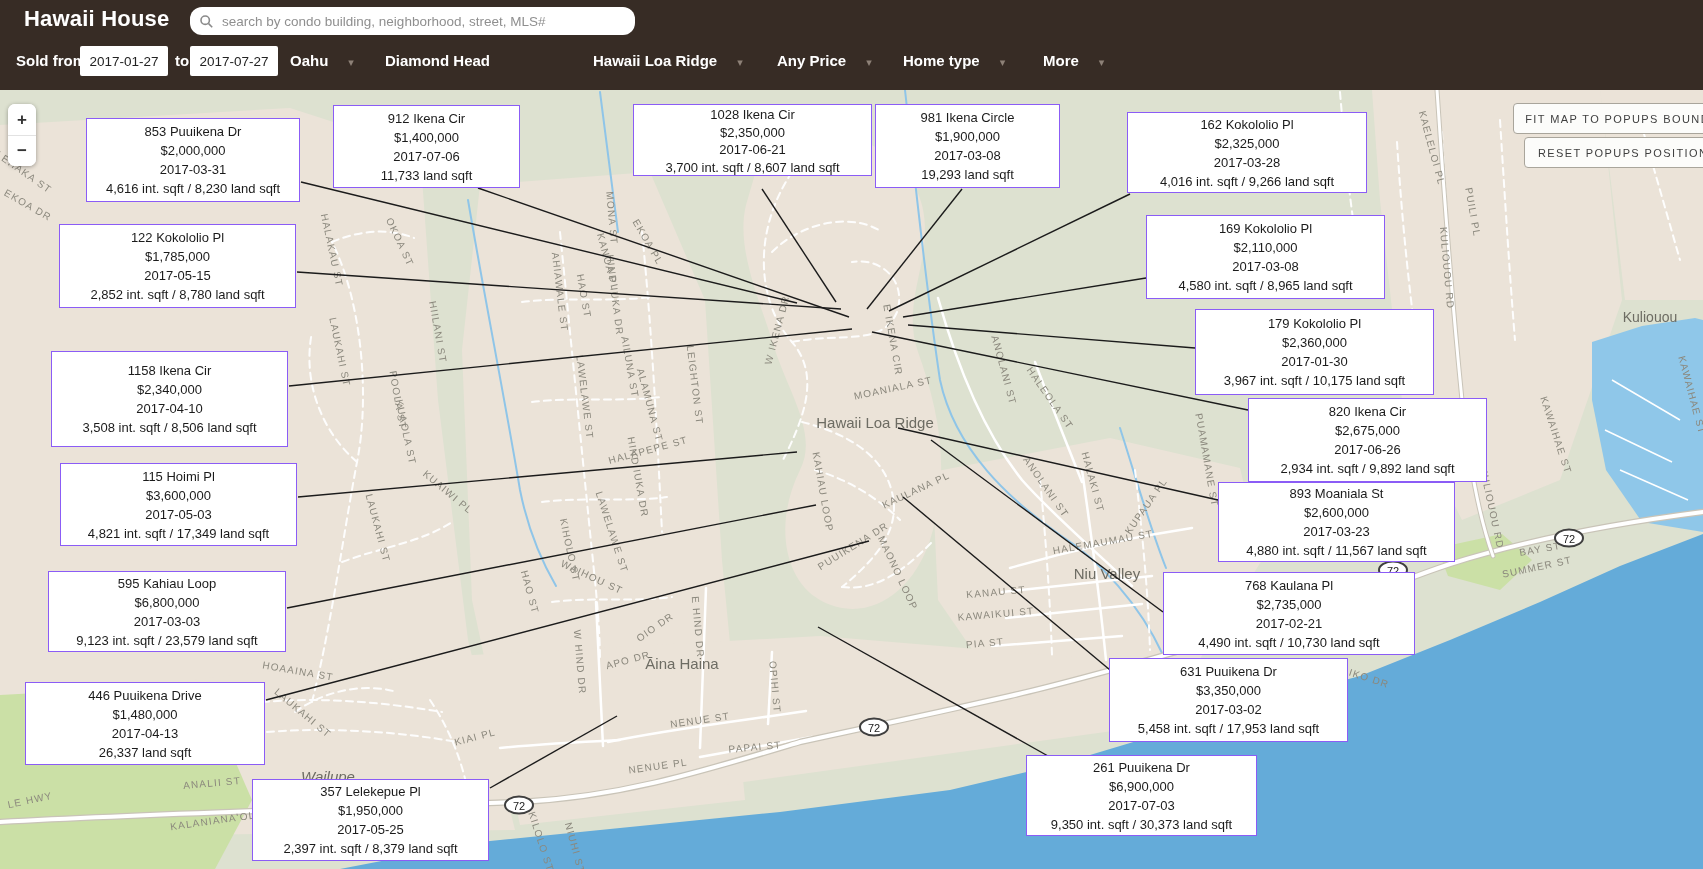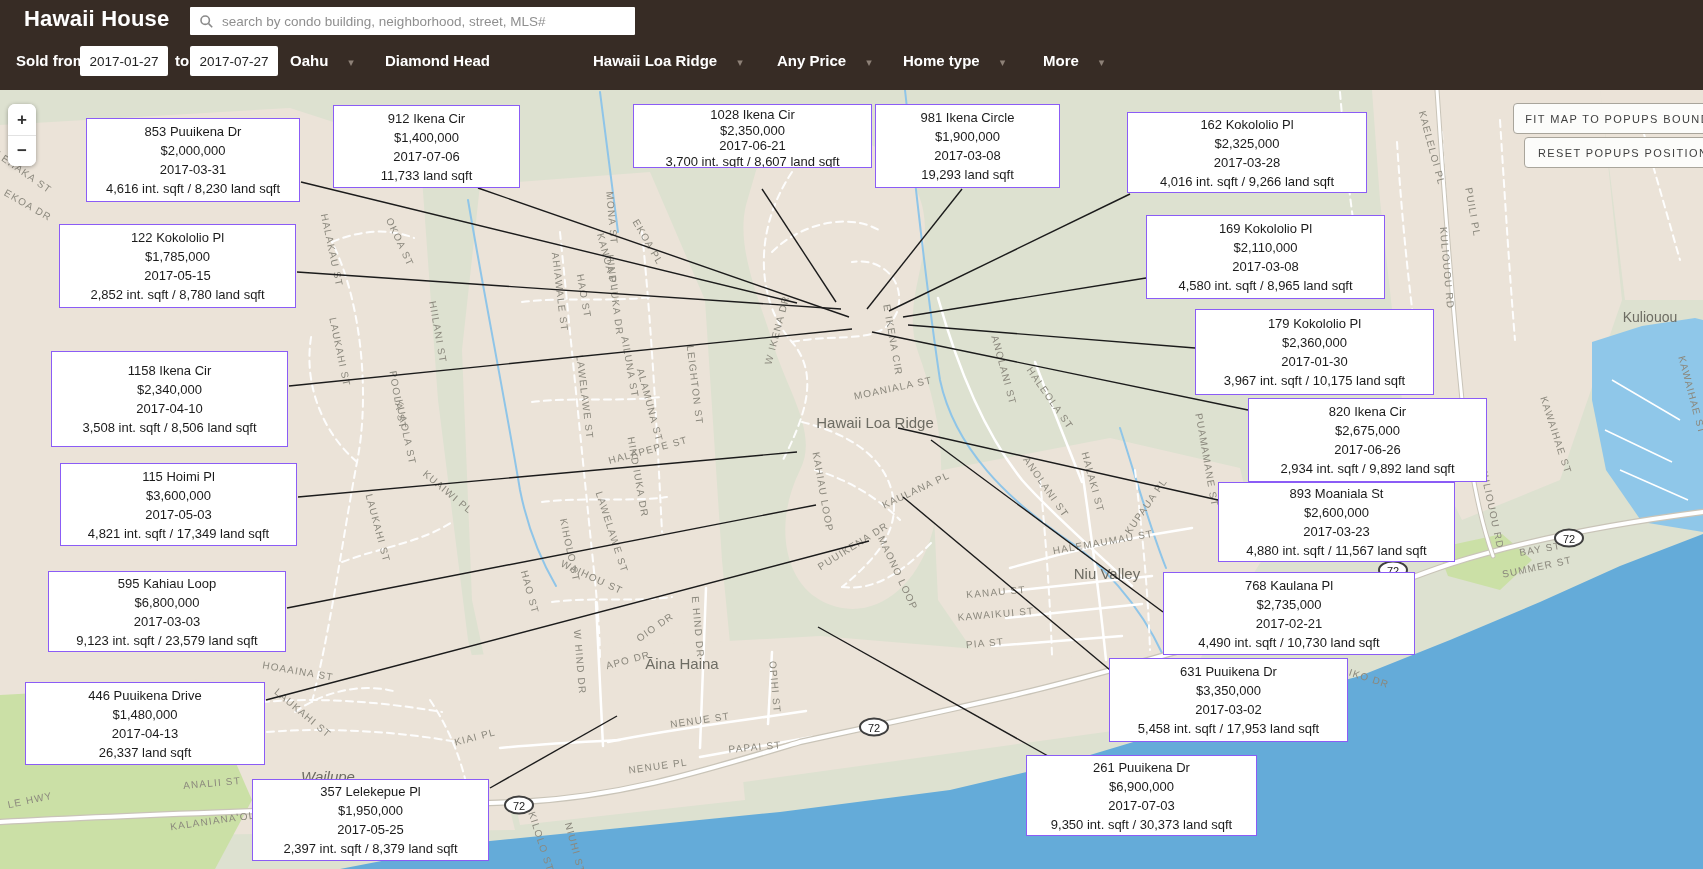--- a/index.html
+++ b/index.html
@@ -1,20 +1,20 @@
 <!DOCTYPE html>
 <html><head>
 <meta charset="utf-8">
 <style>
   html,body{margin:0;padding:0;background:#222}
   #app{position:relative;width:1703px;height:869px;overflow:hidden;font-family:"Liberation Sans",sans-serif;background:#dde1d0}
   
   .hdr{position:absolute;left:0;top:0;width:100%;height:90px;background:#372c25;z-index:50}
   .title{position:absolute;left:24px;top:6px;color:#fff;font-size:22px;font-weight:bold;letter-spacing:.2px}
-  .search{position:absolute;left:190px;top:7px;width:445px;height:28px;background:#fff;border-radius:1px;display:flex;align-items:center;padding:4px 10px;box-sizing:border-box}
+  .search{position:absolute;left:190px;top:7px;width:445px;height:28px;background:#fff;border-radius:12px;display:flex;align-items:center;padding:4px 10px;box-sizing:border-box}
   .search svg{flex:0 0 auto;margin-right:7px}
   .search input{border:none;outline:none;flex:1;font-size:13.5px;color:#333;font-family:"Liberation Sans",sans-serif;background:transparent}
   .search input::placeholder{color:#8f8f8f}
   .wlbl{position:absolute;top:52px;color:#fff;font-weight:bold;font-size:15px;white-space:nowrap}
   .din{position:absolute;top:46px;height:30px;background:#fff;border:none;text-align:center;font-size:13.5px;color:#222;font-family:"Liberation Sans",sans-serif;box-sizing:border-box;border-radius:2px}
   .filt{position:absolute;top:52px;color:#fff;font-weight:bold;font-size:15px;white-space:nowrap;cursor:pointer}
   .chev{color:#8d8177;font-size:11px;margin-left:20px;font-weight:normal}
   
   svg.lyr{position:absolute;left:0;top:0;z-index:1}
   svg.lns{position:absolute;left:0;top:0;z-index:20;pointer-events:none}
@@ -232,21 +232,21 @@
         <div>$2,000,000</div>
         <div>2017-03-31</div>
         <div>4,616 int. sqft / 8,230 land sqft</div>
       </div>
       <div class="popup" style="left: 333px; top: 105px; width: 187px; height: 83px;">
         <div>912 Ikena Cir</div>
         <div>$1,400,000</div>
         <div>2017-07-06</div>
         <div>11,733 land sqft</div>
       </div>
-      <div class="popup" style="left: 633px; top: 104px; width: 239px; height: 64px;">
+      <div class="popup" style="left: 633px; top: 104px; width: 239px; height: 72px;">
         <div>1028 Ikena Cir</div>
         <div>$2,350,000</div>
         <div>2017-06-21</div>
         <div>3,700 int. sqft / 8,607 land sqft</div>
       </div>
       <div class="popup" style="left: 875px; top: 104px; width: 185px; height: 84px;">
         <div>981 Ikena Circle</div>
         <div>$1,900,000</div>
         <div>2017-03-08</div>
         <div>19,293 land sqft</div>

